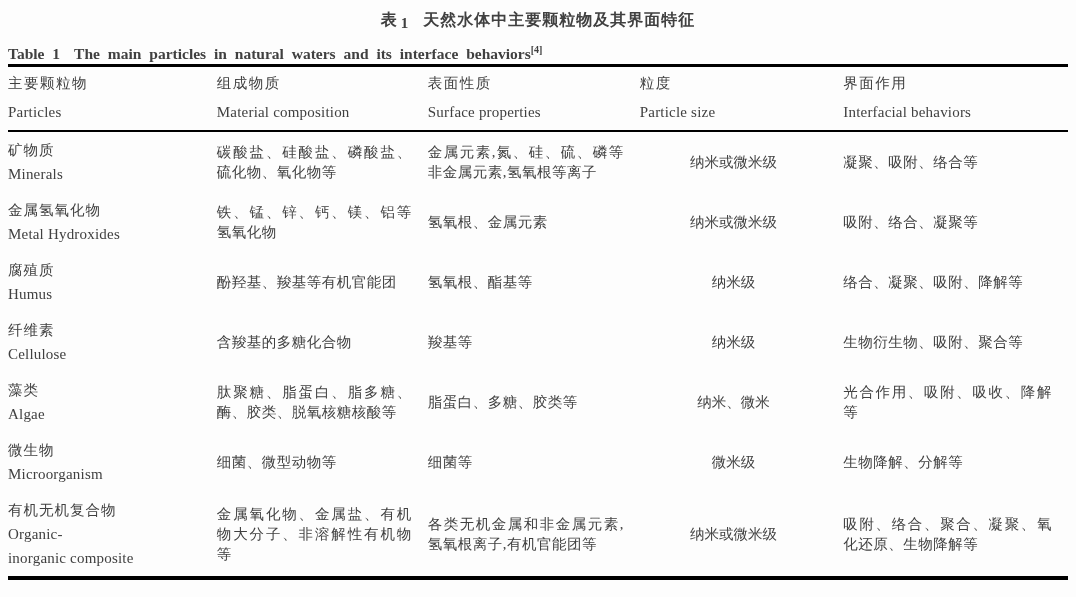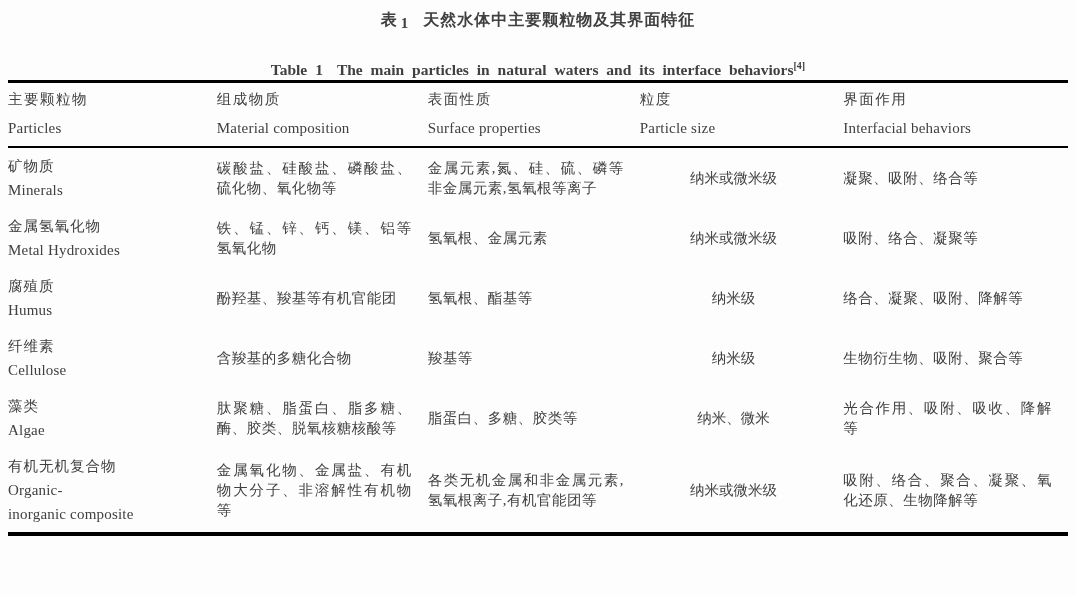--- a/index.html
+++ b/index.html
@@ -15,24 +15,23 @@
   }
   .title-zh {
     text-align:center;
     font-weight:bold;
     font-size:16px;
     letter-spacing:1px;
     margin-top:4px;
   }
   .title-zh .tnum { vertical-align:-3px; margin-left:3px; font-size:15px; }
   .title-en {
-    text-align:center;
     font-weight:bold;
     font-size:15.5px;
-    margin-top:28px;
+    margin-top:12px;
     word-spacing:4px;
   }
   .tgap { margin-left:14px; }
   .title-en sup { font-size:10px; font-weight:bold; }
 
   table.main {
     width:100%;
     border-collapse:collapse;
     table-layout:fixed;
     margin-top:1px;
@@ -151,20 +150,30 @@
           <div class="name-zh">藻类</div>
           <div class="name-en">Algae</div>
         </td>
         <td class="cjk">肽聚糖、脂蛋白、脂多糖、酶、胶类、脱氧核糖核酸等</td>
         <td class="cjk">脂蛋白、多糖、胶类等</td>
         <td class="nosplit">纳米、微米</td>
         <td class="cjk">光合作用、吸附、吸收、降解等</td>
       </tr>
       <tr>
         <td>
+          <div class="name-zh">微生物</div>
+          <div class="name-en">Microorganism</div>
+        </td>
+        <td class="cjk">细菌、微型动物等</td>
+        <td class="cjk">细菌等</td>
+        <td class="nosplit">微米级</td>
+        <td class="cjk">生物降解、分解等</td>
+      </tr>
+      <tr>
+        <td>
           <div class="name-zh">有机无机复合物</div>
           <div class="name-en">Organic-
 inorganic composite</div>
         </td>
         <td class="cjk">金属氧化物、金属盐、有机物大分子、非溶解性有机物等</td>
         <td class="cjk">各类无机金属和非金属元素,氢氧根离子,有机官能团等</td>
         <td class="nosplit">纳米或微米级</td>
         <td class="cjk">吸附、络合、聚合、凝聚、氧化还原、生物降解等</td>
       </tr>
     </tbody>

